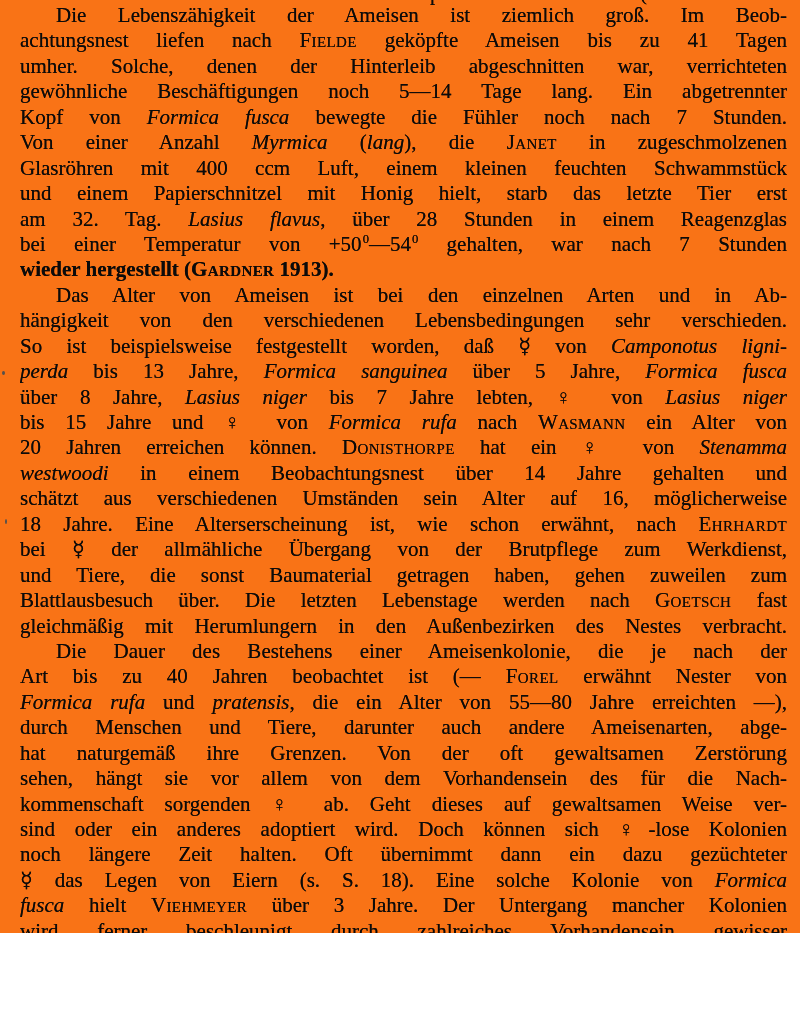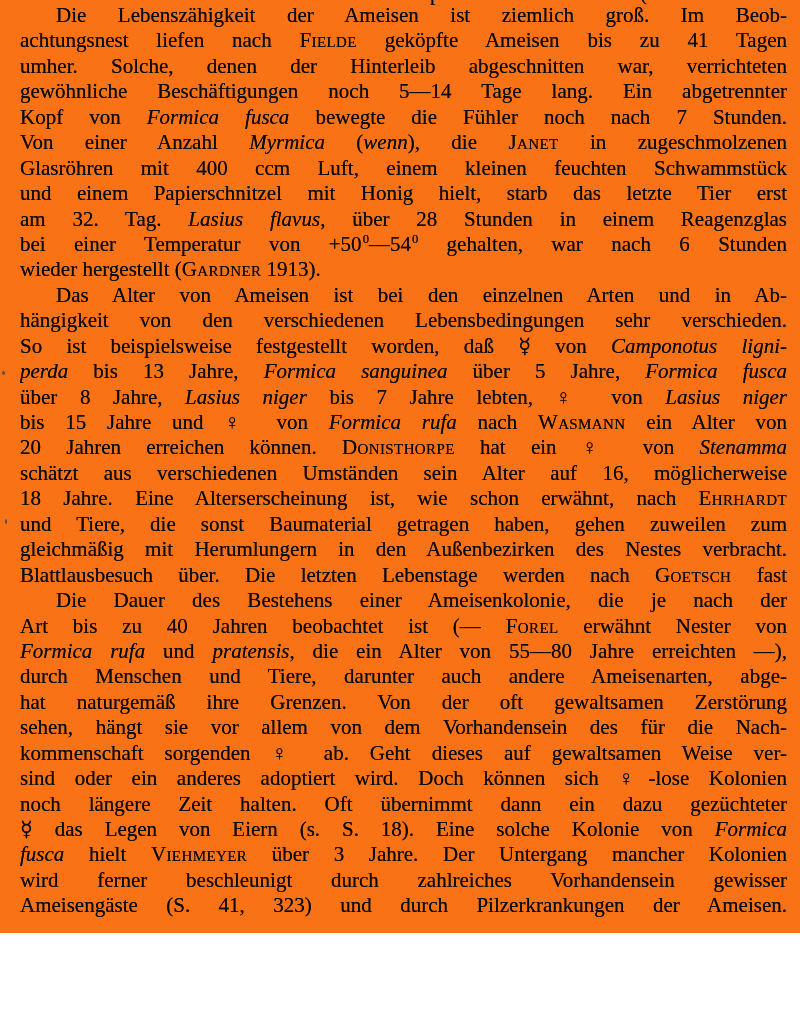--- a/index.html
+++ b/index.html
@@ -26,21 +26,21 @@
   }
   .line {
     height: 25.45px;
     line-height: 25.45px;
     text-align: justify;
     text-align-last: justify;
     overflow: hidden;
     white-space: nowrap;
   }
   .line.indent { text-indent: 36px; }
-  .line.no-just { text-align: right; text-align-last: left; }
+  .line.no-just { text-align: right; text-align-last: left; font-weight: bold; }
   .i  { font-style: italic; }
   .sc { font-variant: small-caps; letter-spacing: 0.4px; }
   .sup {
     vertical-align: super;
     font-size: 60%;
     line-height: 0;
     margin-left: 1px;
   }
   .top-strip {
     position: absolute;
@@ -70,38 +70,40 @@
       <span style="left: 430px;">p</span>
       <span style="left: 640px;">(</span>
       <span style="left: 756px;">’</span>
     </div>
   <div class="text-block">
       <div class="line indent"><span>Die Lebenszähigkeit der Ameisen ist ziemlich groß.  Im Beob-</span></div>
       <div class="line"><span>achtungsnest liefen nach </span><span class="sc">Fielde</span><span> geköpfte Ameisen bis zu 41 Tagen</span></div>
       <div class="line"><span>umher.  Solche, denen der Hinterleib abgeschnitten war, verrichteten</span></div>
       <div class="line"><span>gewöhnliche Beschäftigungen noch 5—14 Tage lang.  Ein abgetrennter</span></div>
       <div class="line"><span>Kopf von </span><span class="i">Formica fusca</span><span> bewegte die Fühler noch nach 7 Stunden.</span></div>
-      <div class="line"><span>Von einer Anzahl </span><span class="i">Myrmica</span><span> (</span><span class="i">wenn</span><span>), die </span><span class="sc">Janet</span><span> in zugeschmolzenen</span></div>
+      <div class="line"><span>Von einer Anzahl </span><span class="i">Myrmica</span><span> (</span><span class="i">lang</span><span>), die </span><span class="sc">Janet</span><span> in zugeschmolzenen</span></div>
       <div class="line"><span>Glasröhren mit 400 ccm Luft, einem kleinen feuchten Schwammstück</span></div>
       <div class="line"><span>und einem Papierschnitzel mit Honig hielt, starb das letzte Tier erst</span></div>
       <div class="line"><span>am 32. Tag.  </span><span class="i">Lasius flavus</span><span>, über 28 Stunden in einem Reagenzglas</span></div>
-      <div class="line"><span>bei einer Temperatur von +50</span><span class="sup">0</span><span>—54</span><span class="sup">0</span><span> gehalten, war nach 6 Stunden</span></div>
+      <div class="line"><span>bei einer Temperatur von +50</span><span class="sup">0</span><span>—54</span><span class="sup">0</span><span> gehalten, war nach 7 Stunden</span></div>
       <div class="line no-just"><span>wieder hergestellt (</span><span class="sc">Gardner</span><span> 1913).</span></div>
       <div class="line indent"><span>Das Alter von Ameisen ist bei den einzelnen Arten und in Ab-</span></div>
       <div class="line"><span>hängigkeit von den verschiedenen Lebensbedingungen sehr verschieden.</span></div>
       <div class="line"><span>So ist beispielsweise festgestellt worden, daß ☿ von </span><span class="i">Camponotus ligni-</span></div>
       <div class="line"><span class="i">perda</span><span> bis 13 Jahre, </span><span class="i">Formica sanguinea</span><span> über 5 Jahre, </span><span class="i">Formica fusca</span></div>
       <div class="line"><span>über 8 Jahre, </span><span class="i">Lasius niger</span><span> bis 7 Jahre lebten, ♀ von </span><span class="i">Lasius niger</span></div>
       <div class="line"><span>bis 15 Jahre und ♀ von </span><span class="i">Formica rufa</span><span> nach </span><span class="sc">Wasmann</span><span> ein Alter von</span></div>
       <div class="line"><span>20 Jahren erreichen können.  </span><span class="sc">Donisthorpe</span><span> hat ein ♀ von </span><span class="i">Stenamma</span></div>
+      <div class="line"><span class="i">westwoodi</span><span> in einem Beobachtungsnest über 14 Jahre gehalten und</span></div>
       <div class="line"><span>schätzt aus verschiedenen Umständen sein Alter auf 16, möglicherweise</span></div>
       <div class="line"><span>18 Jahre.  Eine Alterserscheinung ist, wie schon erwähnt, nach </span><span class="sc">Ehrhardt</span></div>
+      <div class="line"><span>bei ☿ der allmähliche Übergang von der Brutpflege zum Werkdienst,</span></div>
       <div class="line"><span>und Tiere, die sonst Baumaterial getragen haben, gehen zuweilen zum</span></div>
+      <div class="line"><span>Blattlausbesuch über.  Die letzten Lebenstage werden nach </span><span class="sc">Goetsch</span><span> fast</span></div>
       <div class="line"><span>gleichmäßig mit Herumlungern in den Außenbezirken des Nestes verbracht.</span></div>
-      <div class="line"><span>Blattlausbesuch über.  Die letzten Lebenstage werden nach </span><span class="sc">Goetsch</span><span> fast</span></div>
       <div class="line indent"><span>Die Dauer des Bestehens einer Ameisenkolonie, die je nach der</span></div>
       <div class="line"><span>Art bis zu 40 Jahren beobachtet ist (— </span><span class="sc">Forel</span><span> erwähnt Nester von</span></div>
       <div class="line"><span class="i">Formica rufa</span><span> und </span><span class="i">pratensis</span><span>, die ein Alter von 55—80 Jahre erreichten —),</span></div>
       <div class="line"><span>durch Menschen und Tiere, darunter auch andere Ameisenarten, abge-</span></div>
       <div class="line"><span>hat naturgemäß ihre Grenzen.  Von der oft gewaltsamen Zerstörung</span></div>
       <div class="line"><span>sehen, hängt sie vor allem von dem Vorhandensein des für die Nach-</span></div>
       <div class="line"><span>kommenschaft sorgenden ♀ ab.  Geht dieses auf gewaltsamen Weise ver-</span></div>
       <div class="line"><span>sind oder ein anderes adoptiert wird.  Doch können sich ♀-lose Kolonien</span></div>
       <div class="line"><span>noch längere Zeit halten.  Oft übernimmt dann ein dazu gezüchteter</span></div>
       <div class="line"><span>☿ das Legen von Eiern (s. S. 18).  Eine solche Kolonie von </span><span class="i">Formica</span></div>

